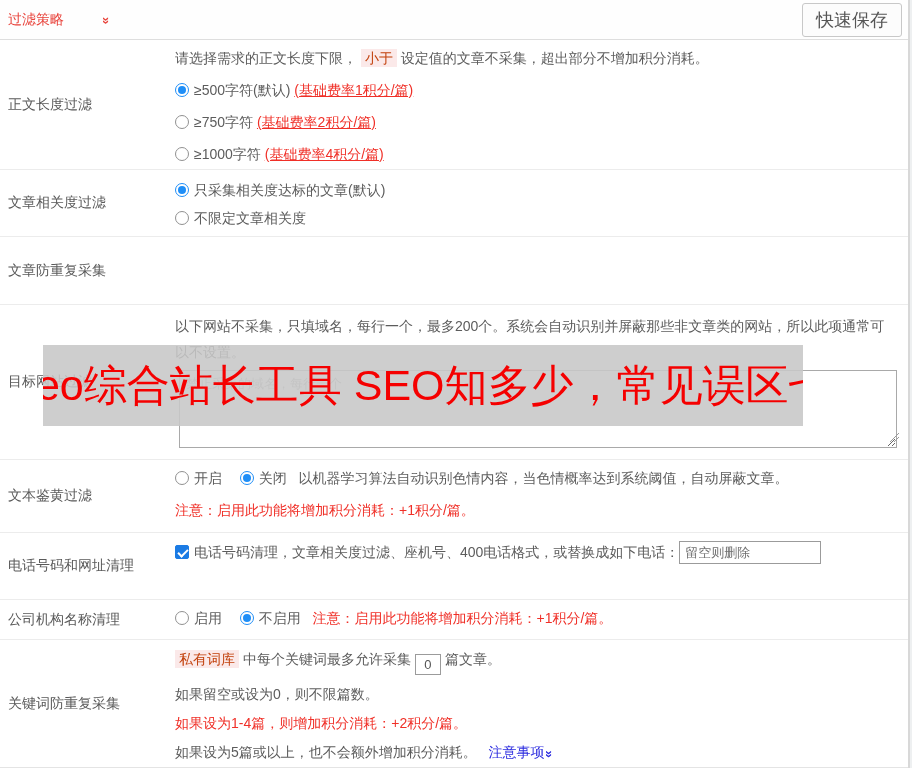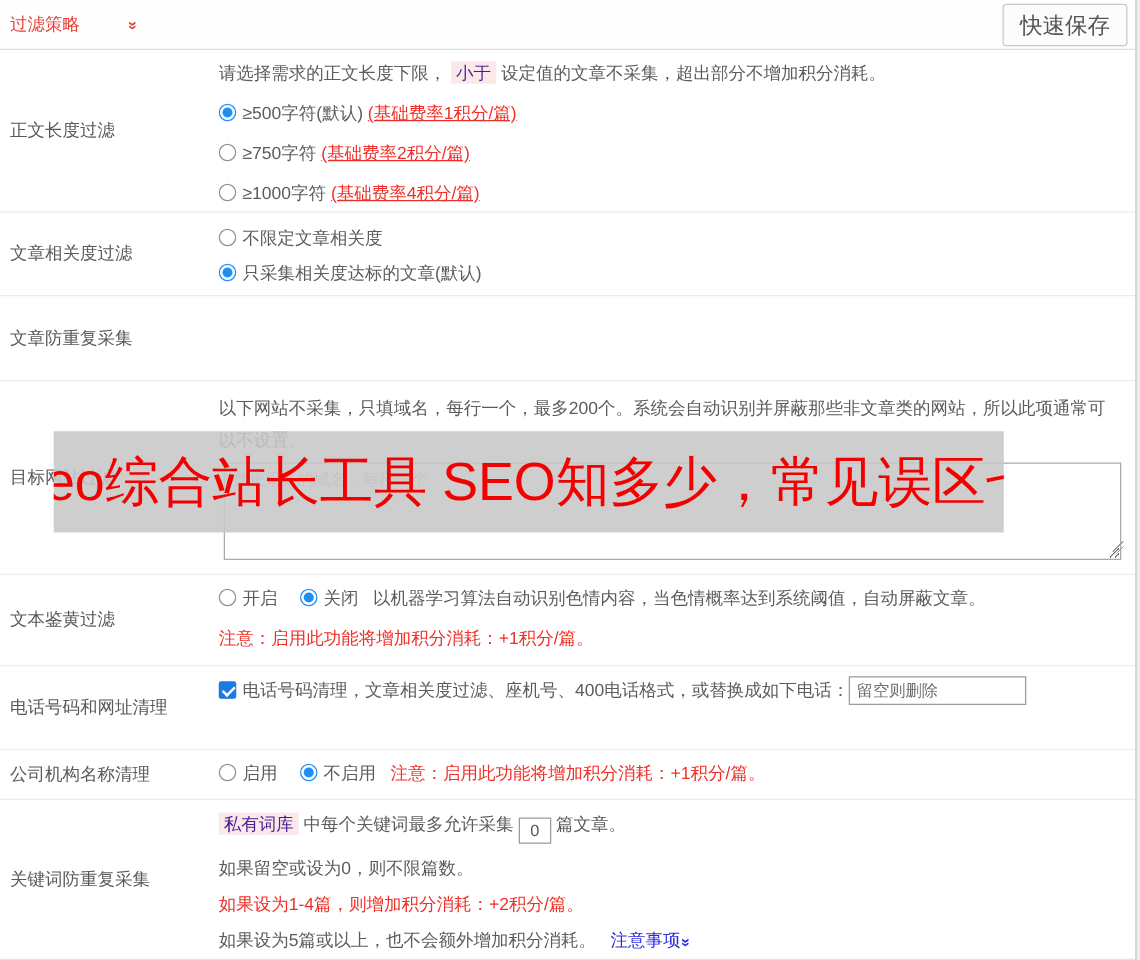--- a/index.html
+++ b/index.html
@@ -16,21 +16,21 @@
   .save-btn { margin-left:auto; padding:4px 13px; font-size:18px; color:#555; background:#fcfcfc; border:1px solid #c8c8c8; border-radius:3px; cursor:pointer; }
 
   
   .row { display:flex; border-bottom:1px solid #ececec; }
   .row-label { width:175px; flex:0 0 175px; padding:0 8px; display:flex; align-items:center; color:#595959; }
   .row-content { flex:1; padding-right:6px; }
   .line { line-height:20px; }
 
   .red { color:#f03028; }
   .fee-note { color:#f03028; text-decoration:underline; }
-  .badge { color:#4c1d95; background:#fbe9e9; padding:1px 4px; }
+  .badge { color:#c2410c; background:#fbe9e9; padding:1px 4px; }
 
   
   .radio { display:inline-block; width:14px; height:14px; border:1px solid #919191; border-radius:50%; background:#fff; vertical-align:-2px; margin-right:5px; position:relative; cursor:pointer; }
   .radio.checked { border-color:#1f8ef7; }
   .radio.checked::after { content:""; position:absolute; left:2px; top:2px; width:8px; height:8px; border-radius:50%; background:#1f8ef7; }
   .checkbox { display:inline-block; width:14px; height:14px; border-radius:2px; background:#1b7be4; border:1px solid #1b7be4; vertical-align:-2px; margin-right:5px; position:relative; cursor:pointer; }
   .checkbox::after { content:""; position:absolute; left:2px; top:3px; width:8px; height:4px; border-left:2px solid #fff; border-bottom:2px solid #fff; transform:rotate(-45deg); }
 
   
   .r1 .row-content { padding-top:8px; }
@@ -93,24 +93,24 @@
         <span class="radio"></span><span>≥1000字符</span>
         <span class="fee-note">(基础费率4积分/篇)</span>
       </div>
     </div>
   </div>
 
   <div class="row r2" style="height:67px">
     <div class="row-label">文章相关度过滤</div>
     <div class="row-content">
       <div class="line opt">
-        <span class="radio"></span><span>不限定文章相关度</span>
+        <span class="radio checked"></span><span>只采集相关度达标的文章(默认)</span>
       </div>
       <div class="line opt">
-        <span class="radio checked"></span><span>只采集相关度达标的文章(默认)</span>
+        <span class="radio"></span><span>不限定文章相关度</span>
       </div>
     </div>
   </div>
 
   <div class="row r3" style="height:68px">
     <div class="row-label">文章防重复采集</div>
   </div>
 
   <div class="row r4" style="height:155px">
     <div class="row-label">目标网站过滤</div>

